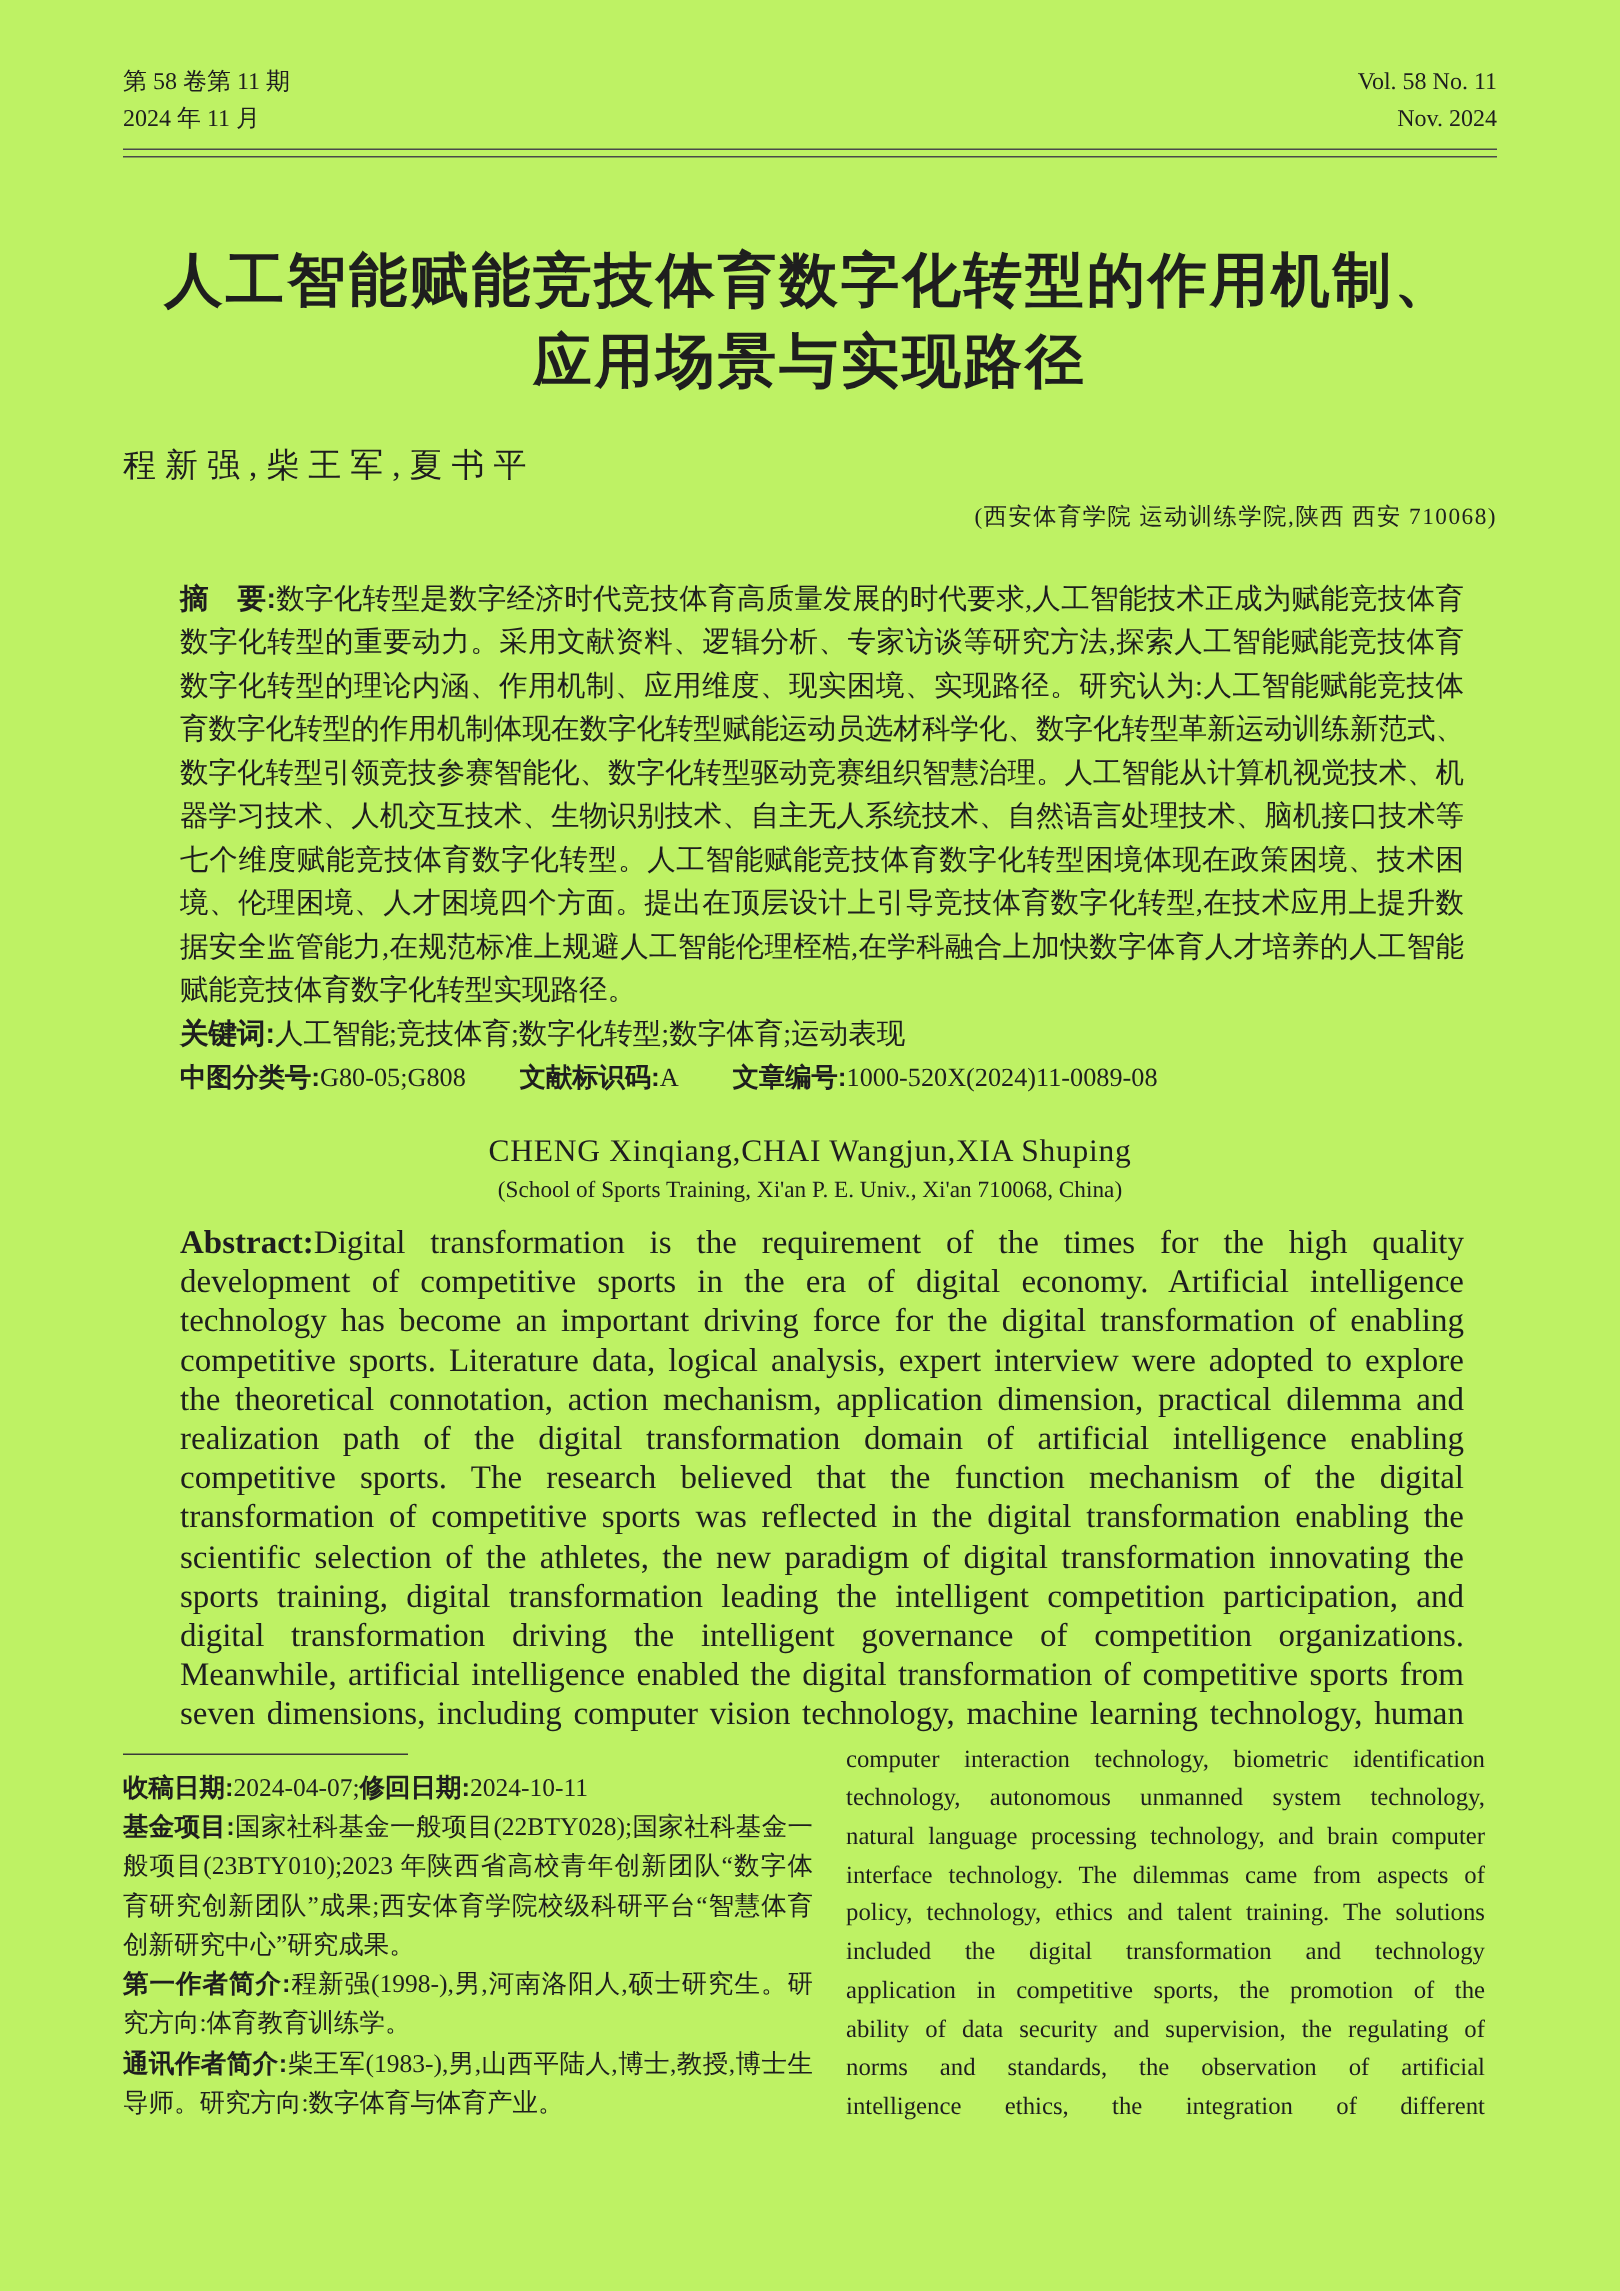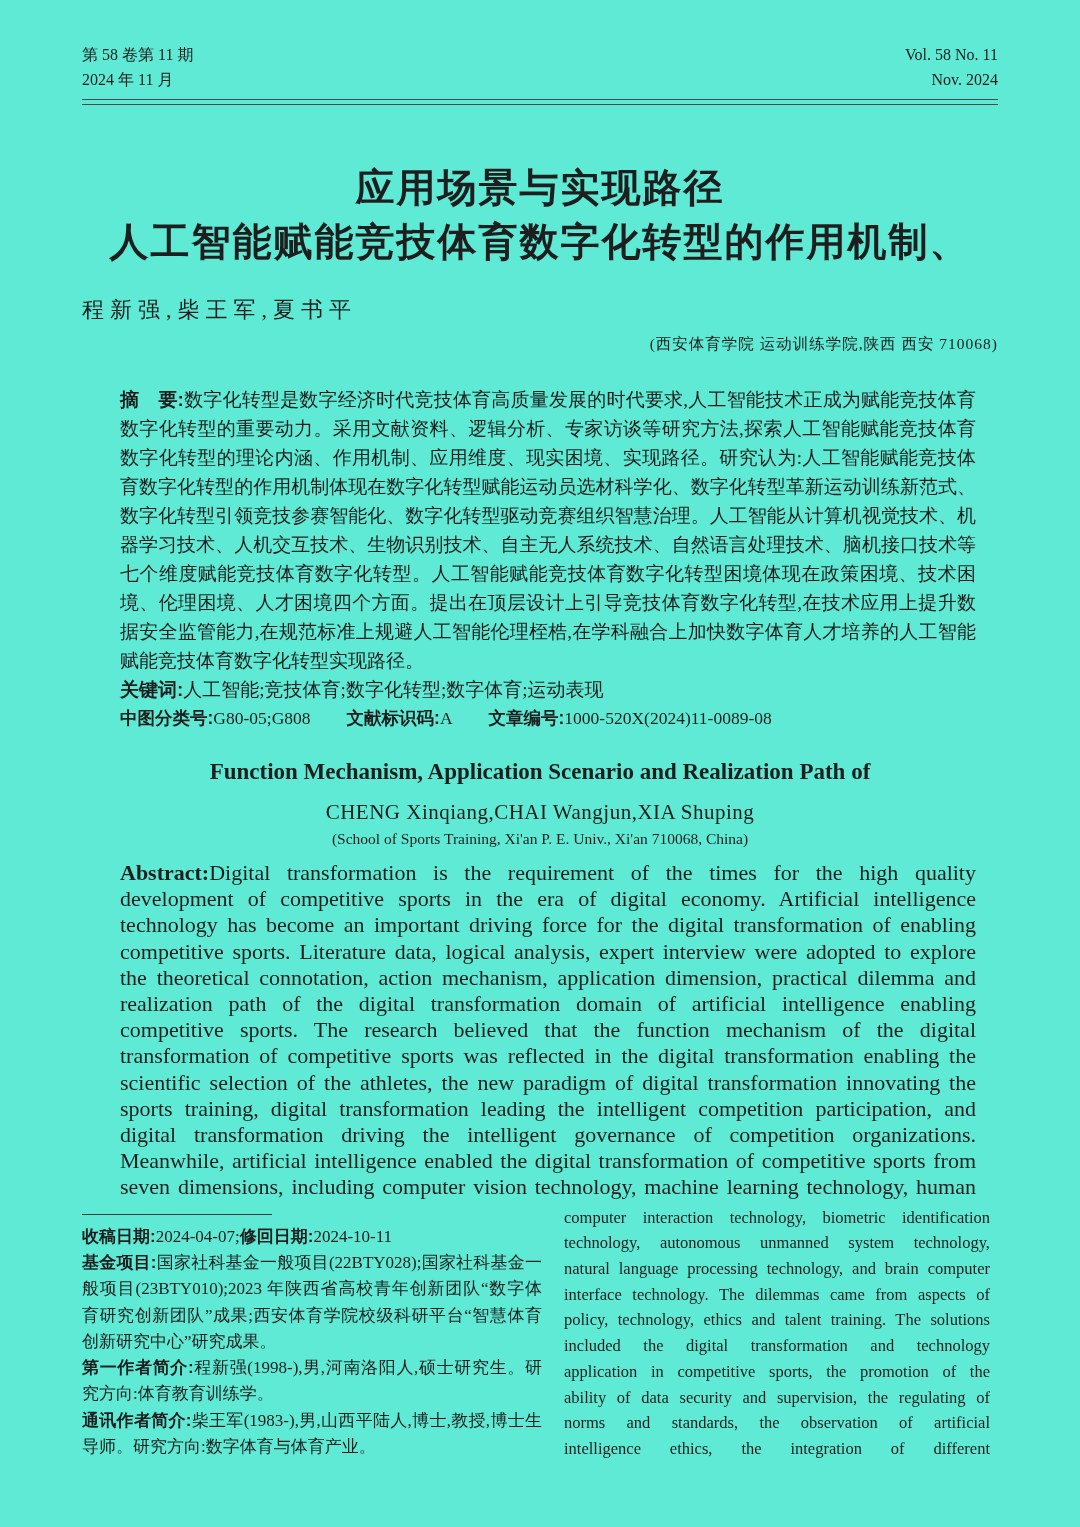--- a/index.html
+++ b/index.html
@@ -1,18 +1,18 @@
 <!DOCTYPE html>
 <html><head>
 <meta charset="utf-8">
 <style>
   html,body{margin:0;padding:0;background:#ffffff;}
   .page{
     width:1080px;height:1527px;overflow:hidden;box-sizing:border-box;
-    margin:0 auto;background:#5eead4;color:#1e1e1e;
+    margin:0 auto;background:#bef264;color:#1e1e1e;
     padding:42px 82px 0 82px;
     font-family:"Liberation Serif","DejaVu Serif",serif;
   }
   
   .journal-header{display:flex;justify-content:space-between;align-items:flex-start;font-size:16px;line-height:25px;}
   .jh-left{text-align:left;}
   .jh-center{text-align:center;flex:1;}
   .jh-center .l1{font-size:19px;letter-spacing:3px;}
   .jh-center .l2{font-size:16px;}
   .jh-right{text-align:right;}
@@ -58,35 +58,34 @@
     </div>
     <div class="jh-right">
       <div>Vol. 58 No. 11</div>
       <div>Nov. 2024</div>
     </div>
   </header>
 
   <div class="double-rule"></div>
 
   <h1 class="title-cn">
+    <span class="tl">人工智能赋能竞技体育数字化转型的作用机制、</span>
     <span class="tl">应用场景与实现路径</span>
-    <span class="tl">人工智能赋能竞技体育数字化转型的作用机制、</span>
   </h1>
 
   <div class="authors-cn">程新强,柴王军,夏书平</div>
   <div class="affil-cn">(西安体育学院 运动训练学院,陕西 西安 710068)</div>
 
   <section class="abstract-block">
     <p class="cn-abstract"><span class="cn-label">摘　要:</span><span>数字化转型是数字经济时代竞技体育高质量发展的时代要求,人工智能技术正成为赋能竞技体育数字化转型的重要动力。采用文献资料、逻辑分析、专家访谈等研究方法,探索人工智能赋能竞技体育数字化转型的理论内涵、作用机制、应用维度、现实困境、实现路径。研究认为:人工智能赋能竞技体育数字化转型的作用机制体现在数字化转型赋能运动员选材科学化、数字化转型革新运动训练新范式、数字化转型引领竞技参赛智能化、数字化转型驱动竞赛组织智慧治理。人工智能从计算机视觉技术、机器学习技术、人机交互技术、生物识别技术、自主无人系统技术、自然语言处理技术、脑机接口技术等七个维度赋能竞技体育数字化转型。人工智能赋能竞技体育数字化转型困境体现在政策困境、技术困境、伦理困境、人才困境四个方面。提出在顶层设计上引导竞技体育数字化转型,在技术应用上提升数据安全监管能力,在规范标准上规避人工智能伦理桎梏,在学科融合上加快数字体育人才培养的人工智能赋能竞技体育数字化转型实现路径。</span></p>
     <p class="cn-keywords"><span class="cn-label">关键词:</span><span>人工智能;竞技体育;数字化转型;数字体育;运动表现</span></p>
     <p class="cn-meta"><span class="cn-label">中图分类号:</span><span class="meta-val">G80-05;G808</span><span class="cn-label">文献标识码:</span><span class="meta-val">A</span><span class="cn-label">文章编号:</span><span>1000-520X(2024)11-0089-08</span></p>
   </section>
 
   <h2 class="title-en">
-    <span class="tl">Function Mechanism, Application Scenario and Realization Path of</span>
   </h2>
 
   <div class="authors-en">CHENG Xinqiang,CHAI Wangjun,XIA Shuping</div>
   <div class="affil-en">(School of Sports Training, Xi'an P. E. Univ., Xi'an 710068, China)</div>
 
   <section class="en-abstract-wrap">
     <p class="en-abstract"><span class="en-label">Abstract:</span><span>Digital transformation is the requirement of the times for the high quality development of competitive sports in the era of digital economy. Artificial intelligence technology has become an important driving force for the digital transformation of enabling competitive sports. Literature data, logical analysis, expert interview were adopted to explore the theoretical connotation, action mechanism, application dimension, practical dilemma and realization path of the digital transformation domain of artificial intelligence enabling competitive sports. The research believed that the function mechanism of the digital transformation of competitive sports was reflected in the digital transformation enabling the scientific selection of the athletes, the new paradigm of digital transformation innovating the sports training, digital transformation leading the intelligent competition participation, and digital transformation driving the intelligent governance of competition organizations. Meanwhile, artificial intelligence enabled the digital transformation of competitive sports from seven dimensions, including computer vision technology, machine learning technology, human</span></p>
   </section>
 
   <div class="bottom-columns">

